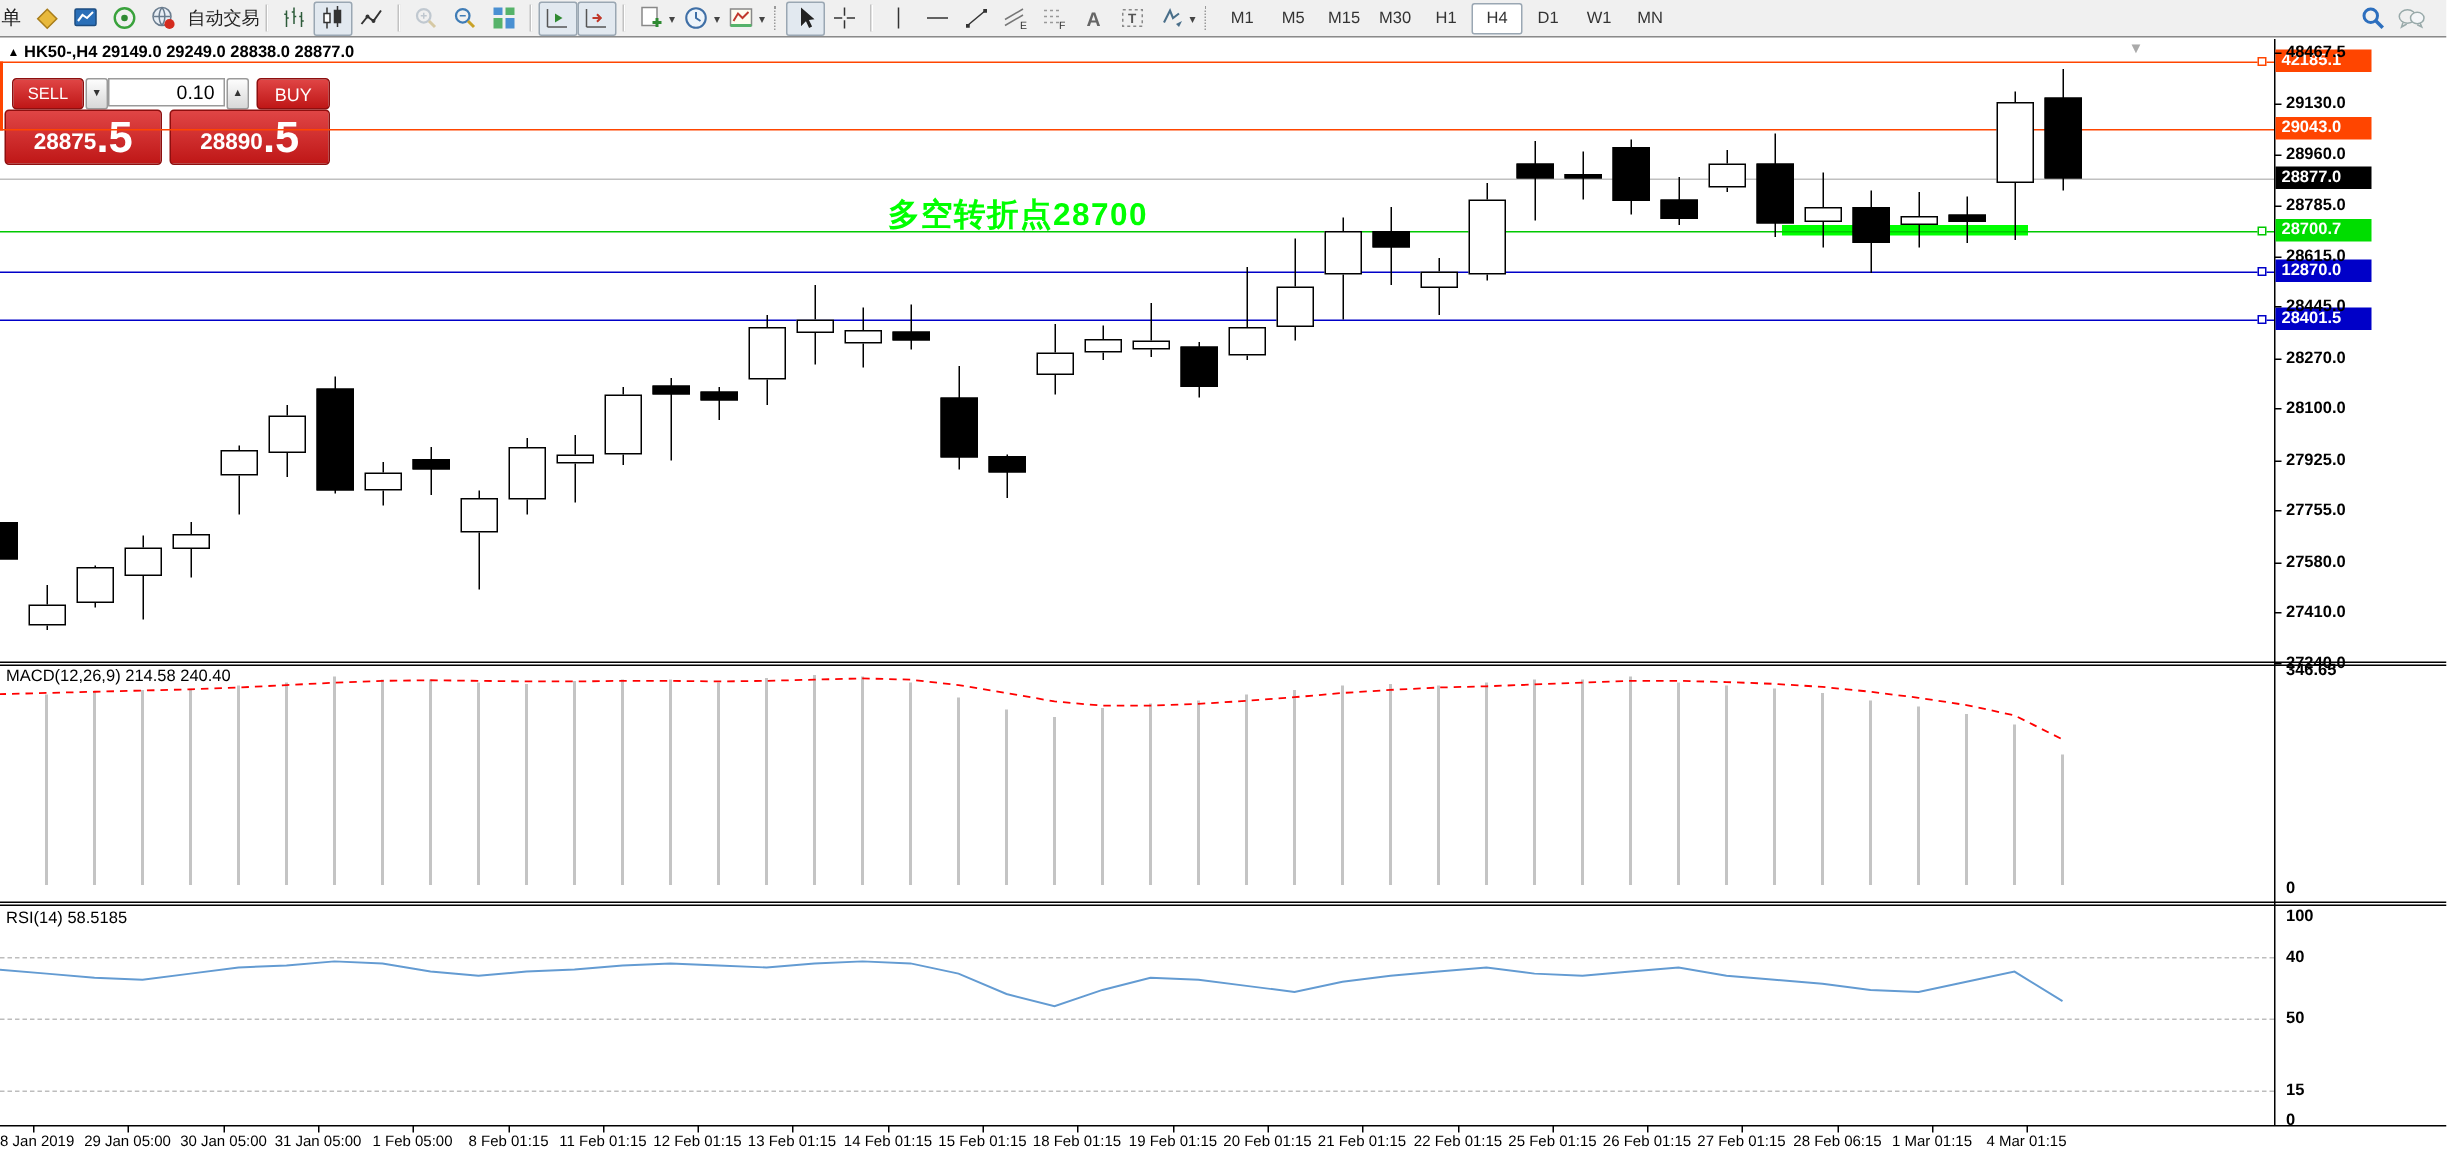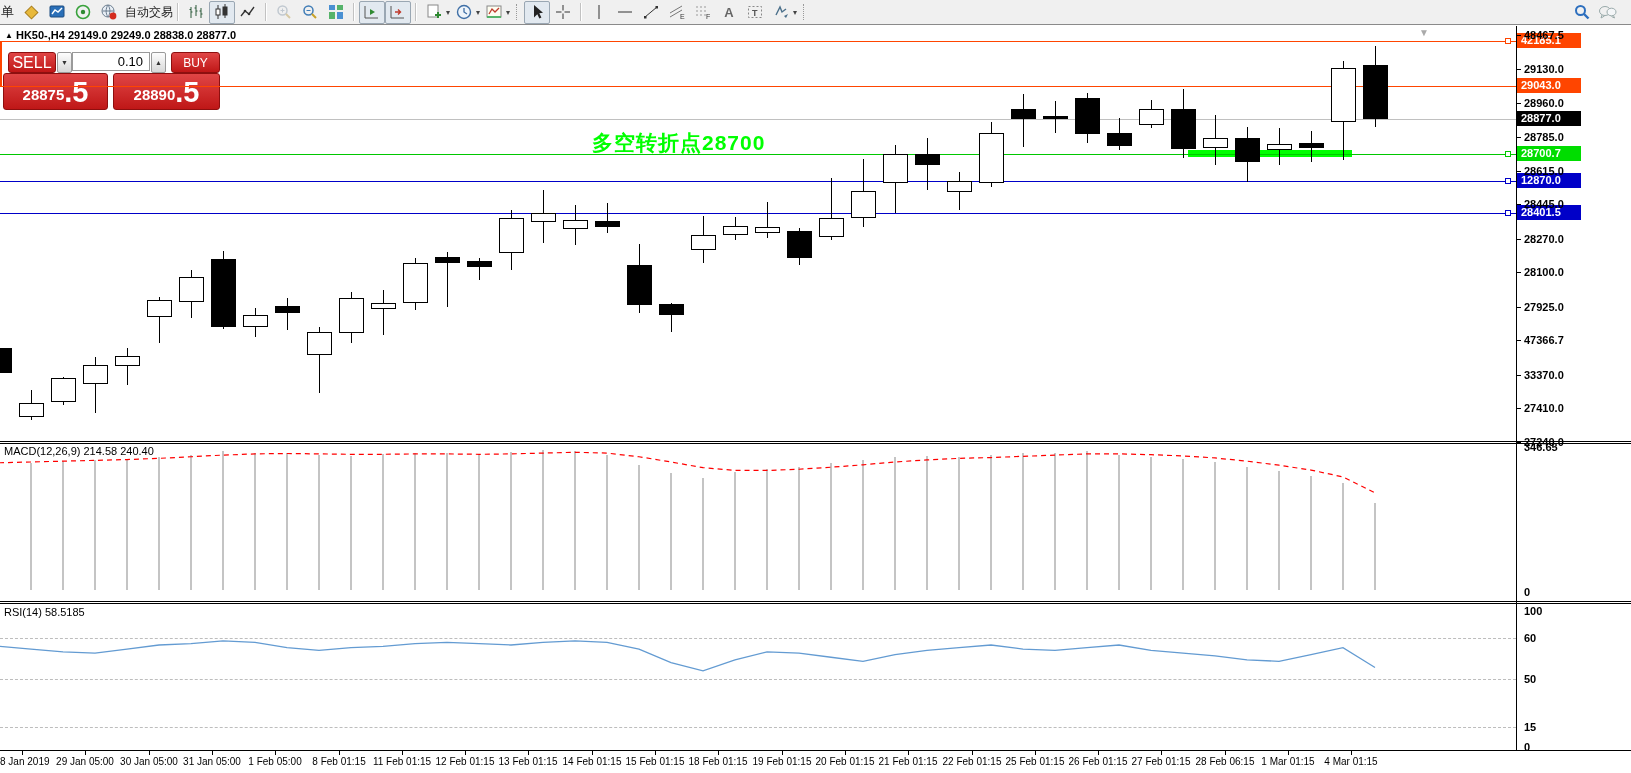--- a/index.html
+++ b/index.html
@@ -43,21 +43,21 @@
   #shift-marker{position:absolute;color:#aaa;font-size:10px}
   .macd-bar{position:absolute;width:2px;background:#c4c4c4}
   .ind-label{position:absolute;left:4px;font-size:11px;color:#000;white-space:nowrap}
   .rsi-dash{position:absolute;left:0;width:1516px;height:0;border-top:1px dashed #bdbdbd}
   .date-tick{position:absolute;top:750px;width:1px;height:5px;background:#000}
   .date-lab{position:absolute;top:756px;font-size:10px;color:#000;white-space:nowrap;transform:translateX(-50%)}
   svg.overlay{position:absolute;pointer-events:none}
   
   #trade-panel{position:absolute;left:3px;top:50px;width:217px;height:60px}
   .tp-red{background:linear-gradient(#e04545,#bf1717);border:1px solid #8e0f0f;border-radius:3px;color:#fff}
-  #tp-sell-btn{position:absolute;left:5px;top:2px;width:46px;height:19px;font-size:16px;
+  #tp-sell-btn{position:absolute;left:5px;top:2px;width:46px;height:19px;font-size:11px;
                display:flex;align-items:center;justify-content:center}
   #tp-buy-btn{position:absolute;left:168px;top:2px;width:47px;height:19px;font-size:12px;
               display:flex;align-items:center;justify-content:center}
   .spin{position:absolute;top:2px;width:13px;height:19px;background:linear-gradient(#fdfdfd,#d8d8d8);
         border:1px solid #9a9a9a;border-radius:2px;font-size:7px;color:#333;
         display:flex;align-items:center;justify-content:center}
   #tp-vol{position:absolute;left:69px;top:2px;width:78px;height:19px;border:1px solid #9a9a9a;
           font-size:13px;text-align:right;padding:0 6px;box-sizing:border-box;font-family:"Liberation Sans",sans-serif}
   .tp-price{position:absolute;top:23px;width:105px;height:37px;display:flex;align-items:flex-end;
             justify-content:center;padding-bottom:3px;box-sizing:border-box}
@@ -227,20 +227,31 @@
         </svg>
       </span>
     <span class="tb-btn">
       <svg width="18" height="18">
           <path d="M4 12l4-8 2 5 4-3" fill="none" stroke="#4a6f8a" stroke-width="1.4"></path>
           <polygon points="12,13 16,11 14,15" fill="#4a6f8a"></polygon>
         </svg>
       </span>
       <span class="dd">▾</span>
     <span class="tb-grip"></span>
+    <span id="tf-box" style="display:flex">
+        <span class="tf-btn">M1</span>
+        <span class="tf-btn">M5</span>
+        <span class="tf-btn">M15</span>
+        <span class="tf-btn">M30</span>
+        <span class="tf-btn">H1</span>
+        <span class="tf-btn active">H4</span>
+        <span class="tf-btn">D1</span>
+        <span class="tf-btn">W1</span>
+        <span class="tf-btn">MN</span>
+      </span>
     <span class="tb-spacer"></span>
     <span class="tb-btn">
       <svg width="18" height="18">
           <circle cx="7.5" cy="7.5" r="4.5" fill="none" stroke="#2d6fbe" stroke-width="2"></circle>
           <line x1="11" y1="11" x2="15.5" y2="15.5" stroke="#2d6fbe" stroke-width="2.4"></line>
         </svg>
       </span>
     <span class="tb-btn" style="margin-right:6px">
       <svg width="20" height="18">
           <ellipse cx="7" cy="8" rx="5.5" ry="4.5" fill="none" stroke="#9aa"></ellipse>
@@ -314,23 +325,23 @@
       <div class="ticklab" style="top:164px">28615.0</div>
       <div class="tickmark" style="top:204px"></div>
       <div class="ticklab" style="top:197px">28445.0</div>
       <div class="tickmark" style="top:239px"></div>
       <div class="ticklab" style="top:232px">28270.0</div>
       <div class="tickmark" style="top:272px"></div>
       <div class="ticklab" style="top:265px">28100.0</div>
       <div class="tickmark" style="top:307px"></div>
       <div class="ticklab" style="top:300px">27925.0</div>
       <div class="tickmark" style="top:340px"></div>
-      <div class="ticklab" style="top:333px">47366.7</div>
+      <div class="ticklab" style="top:333px">27755.0</div>
       <div class="tickmark" style="top:375px"></div>
-      <div class="ticklab" style="top:368px">33370.0</div>
+      <div class="ticklab" style="top:368px">27580.0</div>
       <div class="tickmark" style="top:408px"></div>
       <div class="ticklab" style="top:401px">27410.0</div>
       <div class="tickmark" style="top:442px"></div>
       <div class="ticklab" style="top:435px">27240.0</div>
       <div class="cbody bear" style="left:-13px;top:348px;width:25px;height:25px"></div>
       <div class="wick" style="left:31px;top:390px;height:30px"></div>
       <div class="cbody bull" style="left:19px;top:403px;width:25px;height:14px"></div>
       <div class="wick" style="left:63px;top:377px;height:28px"></div>
       <div class="cbody bull" style="left:51px;top:378px;width:25px;height:24px"></div>
       <div class="wick" style="left:95px;top:357px;height:56px"></div>
@@ -457,21 +468,21 @@
       <div class="macd-bar" style="left:1278px;top:471px;height:119px"></div>
       <div class="macd-bar" style="left:1310px;top:476px;height:114px"></div>
       <div class="macd-bar" style="left:1342px;top:483px;height:107px"></div>
       <div class="macd-bar" style="left:1374px;top:503px;height:87px"></div>
       <div class="ticklab" style="top:440px">346.65</div>
       <div class="ticklab" style="top:585px">0</div>
       <div class="rsi-dash" style="top:638px"></div>
       <div class="rsi-dash" style="top:679px"></div>
       <div class="rsi-dash" style="top:727px"></div>
       <div class="ticklab" style="top:604px">100</div>
-      <div class="ticklab" style="top:631px">60</div>
+      <div class="ticklab" style="top:631px">40</div>
       <div class="ticklab" style="top:672px">50</div>
       <div class="ticklab" style="top:720px">15</div>
       <div class="ticklab" style="top:740px">0</div>
       <div class="date-tick" style="left:22px"></div>
       <div class="date-lab" style="left:22px">28 Jan 2019</div>
       <div class="date-tick" style="left:85px"></div>
       <div class="date-lab" style="left:85px">29 Jan 05:00</div>
       <div class="date-tick" style="left:149px"></div>
       <div class="date-lab" style="left:149px">30 Jan 05:00</div>
       <div class="date-tick" style="left:212px"></div>

